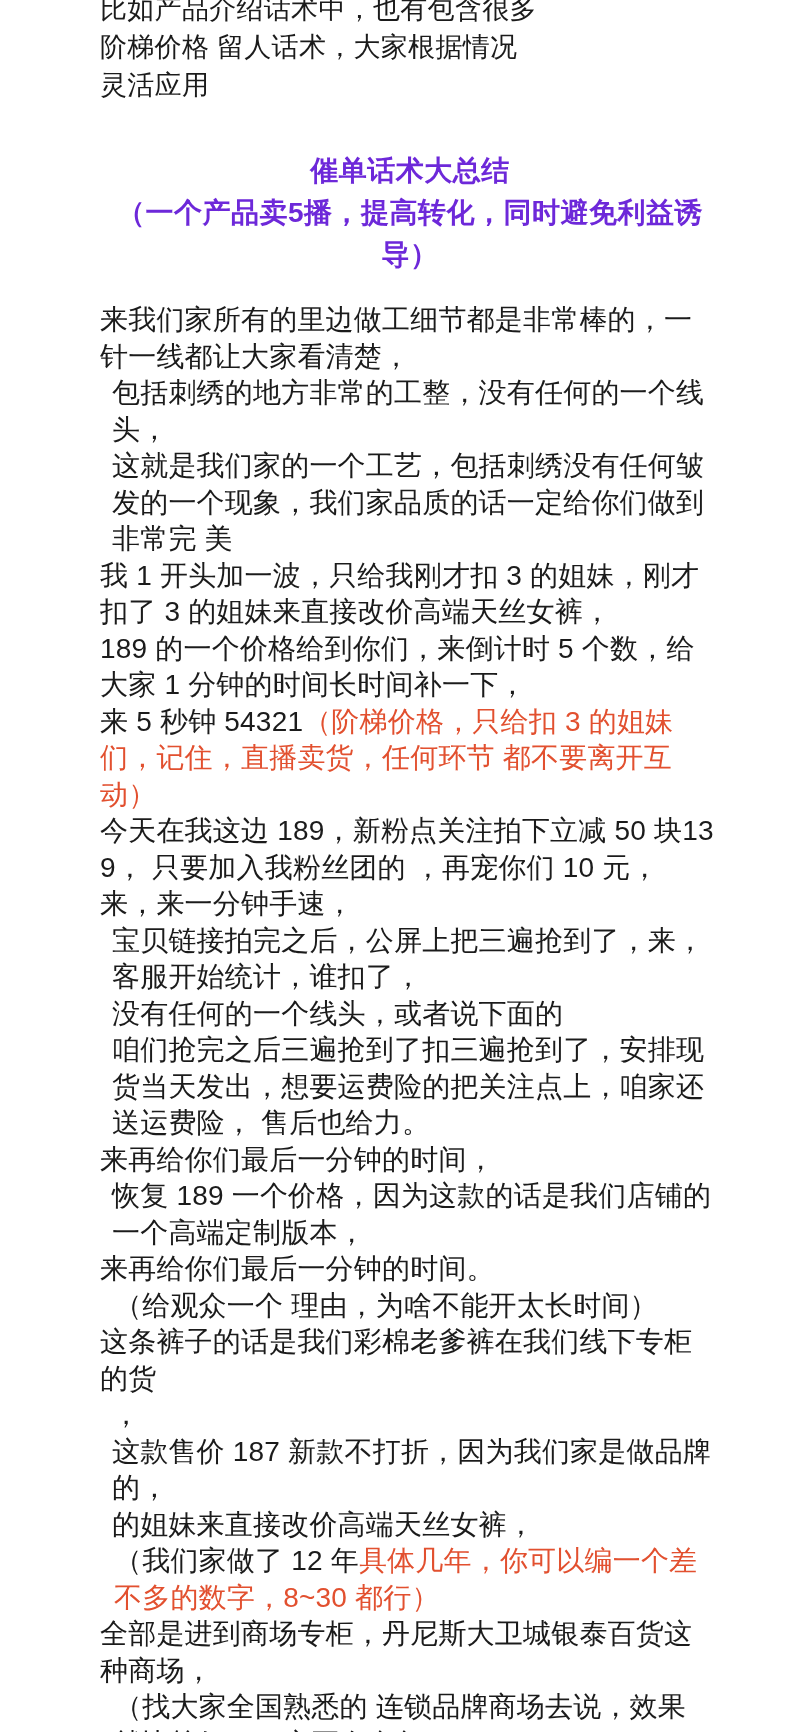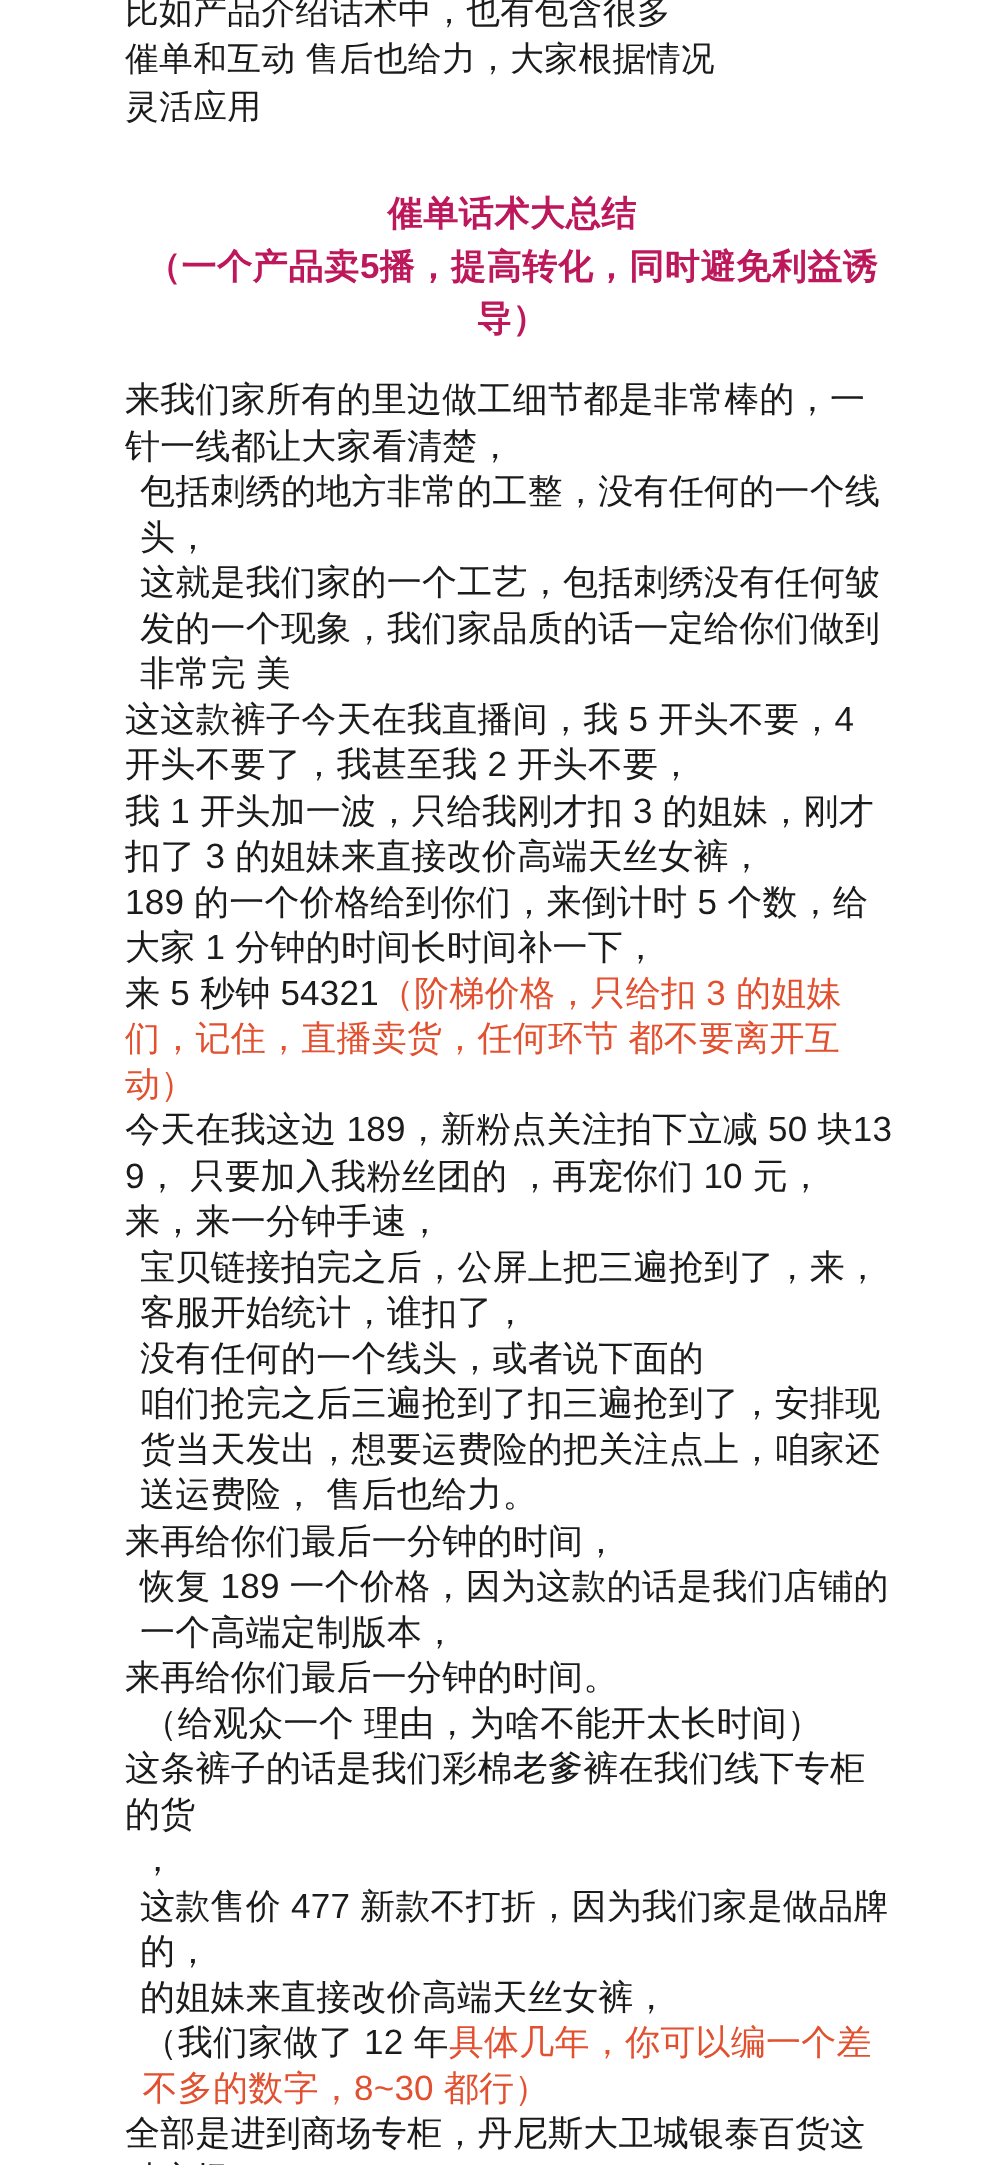--- a/index.html
+++ b/index.html
@@ -35,21 +35,21 @@
     letter-spacing: 0.3px;
     color: #1b1b1b;
     white-space: pre-wrap;
   }
 
   
   .heading {
     margin: 46px 0 0 0;
     padding: 0 72px 0 92px;
     text-align: center;
-    color: #be185d;
+    color: #6d28d9;
     font-weight: bold;
     font-size: 28px;
     line-height: 42px;
     letter-spacing: 0.5px;
   }
   .heading .l1 { display: block; }
   .heading .l2 { display: block; }
 
   
   .body {
@@ -73,54 +73,53 @@
   .red  { color: #e2502f; }
   .blk-inline { color: #1b1b1b; }
 </style>
 </head>
 <body>
 
 <div class="page">
 
   <div class="intro">
     <p>比如产品介绍话术中，也有包含很多</p>
-    <p>催单和互动 售后也给力，大家根据情况</p>
+    <p>阶梯价格 留人话术，大家根据情况</p>
     <p>灵活应用</p>
   </div>
 
   <div class="heading">
     <span class="l1">催单话术大总结</span>
     <span class="l2">（一个产品卖5播，提高转化，同时避免利益诱导）</span>
   </div>
 
   <div class="body">
 
     <p class="blk">来我们家所有的里边做工细节都是非常棒的，一针一线都让大家看清楚，</p>
     <p class="blk indent">包括刺绣的地方非常的工整，没有任何的一个线头，</p>
     <p class="blk indent">这就是我们家的一个工艺，包括刺绣没有任何皱发的一个现象，我们家品质的话一定给你们做到非常完 美</p>
-    <p class="blk">这这款裤子今天在我直播间，我 5 开头不要，4 开头不要了，我甚至我 2 开头不要，</p>
     <p class="blk">我 1 开头加一波，只给我刚才扣 3 的姐妹，刚才扣了 3 的姐妹来直接改价高端天丝女裤，</p>
     <p class="blk">189 的一个价格给到你们，来倒计时 5 个数，给大家 1 分钟的时间长时间补一下，</p>
 
     <p class="blk gap"><span class="blk-inline">来 5 秒钟 54321</span><span class="red">（阶梯价格，只给扣 3 的姐妹们，记住，直播卖货，任何环节 都不要离开互动）</span></p>
 
     <p class="blk">今天在我这边 189，新粉点关注拍下立减 50 块139， 只要加入我粉丝团的 ，再宠你们 10 元，来，来一分钟手速，</p>
     <p class="blk indent">宝贝链接拍完之后，公屏上把三遍抢到了，来，客服开始统计，谁扣了，</p>
     <p class="blk indent">没有任何的一个线头，或者说下面的</p>
     <p class="blk indent">咱们抢完之后三遍抢到了扣三遍抢到了，安排现货当天发出，想要运费险的把关注点上，咱家还送运费险， 售后也给力。</p>
 
     <p class="blk gap-lg">来再给你们最后一分钟的时间，</p>
     <p class="blk indent">恢复 189 一个价格，因为这款的话是我们店铺的 一个高端定制版本，</p>
 
     <p class="blk gap"><span class="indent2">来再给你们最后一分钟的时间。</span></p>
     <p class="blk indent2 red">（给观众一个 理由，为啥不能开太长时间）</p>
 
     <p class="blk gap">这条裤子的话是我们彩棉老爹裤在我们线下专柜的货</p>
     <p class="blk indent">，</p>
-    <p class="blk indent">这款售价 477 新款不打折，因为我们家是做品牌的，</p>
+    <p class="blk indent">这款售价 187 新款不打折，因为我们家是做品牌的，</p>
     <p class="blk indent">的姐妹来直接改价高端天丝女裤，</p>
 
     <p class="blk indent2"><span class="blk-inline">（我们家做了 12 年</span><span class="red">具体几年，你可以编一个差不多的数字，8~30 都行）</span></p>
 
     <p class="blk">全部是进到商场专柜，丹尼斯大卫城银泰百货这种商场，</p>
     <p class="blk indent2 red">（找大家全国熟悉的 连锁品牌商场去说，效果就比较好，一定要有名气）</p>
 
   </div>
 
 </div>

